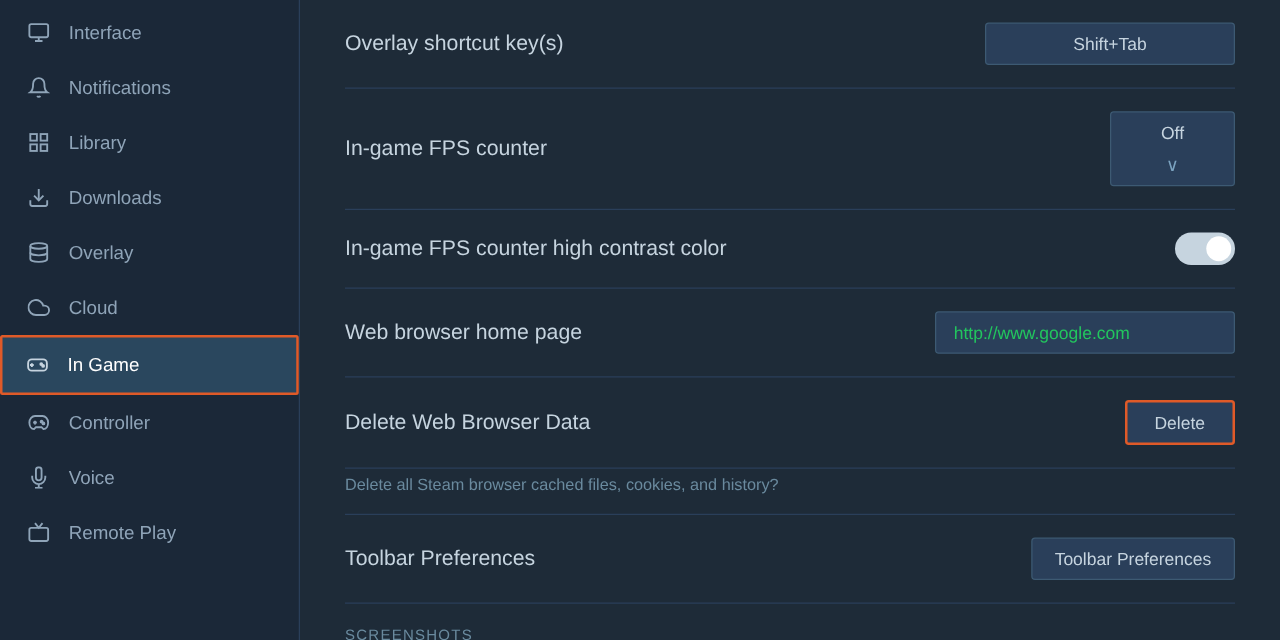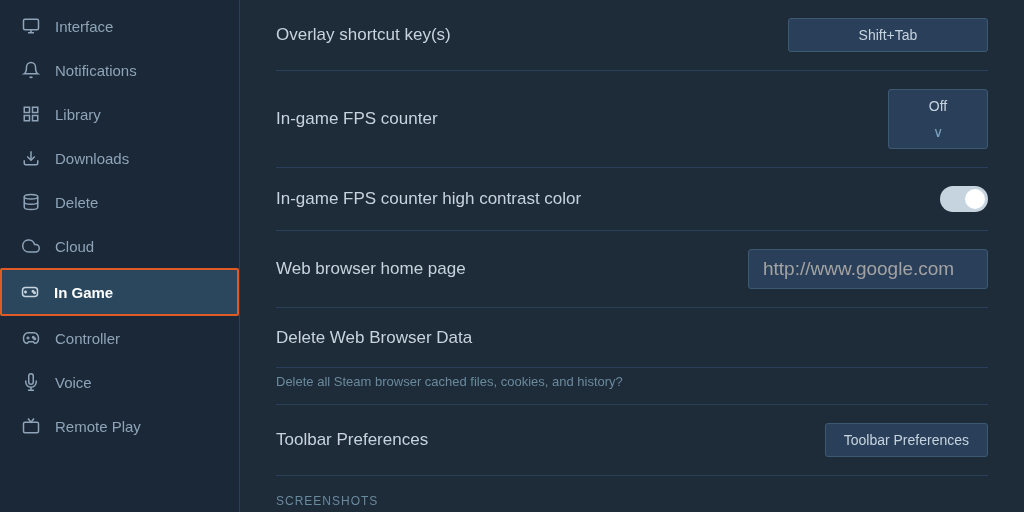--- a/index.html
+++ b/index.html
@@ -32,21 +32,20 @@
       font-size: 15px;
       color: #8fa4b8;
       border-left: 3px solid transparent;
     }
     .sidebar-item.active {
       background: #2a475e;
       color: #ffffff;
       border-left: 3px solid #c6d4df;
       border: 2px solid #e05a28;
       border-radius: 2px;
-      font-weight: bold;
     }
     .sidebar-item .icon {
       width: 20px;
       height: 20px;
       display: flex;
       align-items: center;
       justify-content: center;
       flex-shrink: 0;
     }
 
@@ -129,23 +128,23 @@
       width: 20px;
       height: 20px;
       background: white;
       border-radius: 50%;
     }
 
     
     .url-input {
       background: #2a3f5a;
       border: 1px solid #3d5a73;
-      color: #a3a3a3;
+      color: #22c55e;
       padding: 8px 14px;
-      font-size: 19px;
+      font-size: 14px;
       border-radius: 3px;
       min-width: 240px;
     }
 
     
     .delete-btn {
       background: #2a3f5a;
       border: 2px solid #e05a28;
       color: #c6d4df;
       padding: 8px 22px;
@@ -230,21 +229,21 @@
   </div>
 
   <div class="sidebar-item">
     <span class="icon">
       <svg width="18" height="18" viewBox="0 0 24 24" fill="none" stroke="#8fa4b8" stroke-width="2">
         <ellipse cx="12" cy="5" rx="9" ry="3"></ellipse>
         <path d="M21 12c0 1.66-4 3-9 3s-9-1.34-9-3"></path>
         <path d="M3 5v14c0 1.66 4 3 9 3s9-1.34 9-3V5"></path>
       </svg>
     </span>
-    <span>Delete</span>
+    <span>Overlay</span>
   </div>
 
   <div class="sidebar-item">
     <span class="icon">
       <svg width="18" height="18" viewBox="0 0 24 24" fill="none" stroke="#8fa4b8" stroke-width="2">
         <path d="M18 10h-1.26A8 8 0 1 0 9 20h9a5 5 0 0 0 0-10z"></path>
       </svg>
     </span>
     <span>Cloud</span>
   </div>
@@ -327,20 +326,23 @@
 
   <div class="setting-row">
     <span class="setting-label">Web browser home page</span>
     <div class="setting-control">
       <div class="url-input">http://www.google.com</div>
     </div>
   </div>
 
   <div class="setting-row">
     <span class="setting-label">Delete Web Browser Data</span>
+    <div class="setting-control">
+      <button class="delete-btn">Delete</button>
+    </div>
   </div>
 
   <div class="desc-row">
     <span class="setting-label muted">Delete all Steam browser cached files, cookies, and history?</span>
   </div>
 
   <div class="setting-row">
     <span class="setting-label">Toolbar Preferences</span>
     <div class="setting-control">
       <button class="pref-btn">Toolbar Preferences</button>

